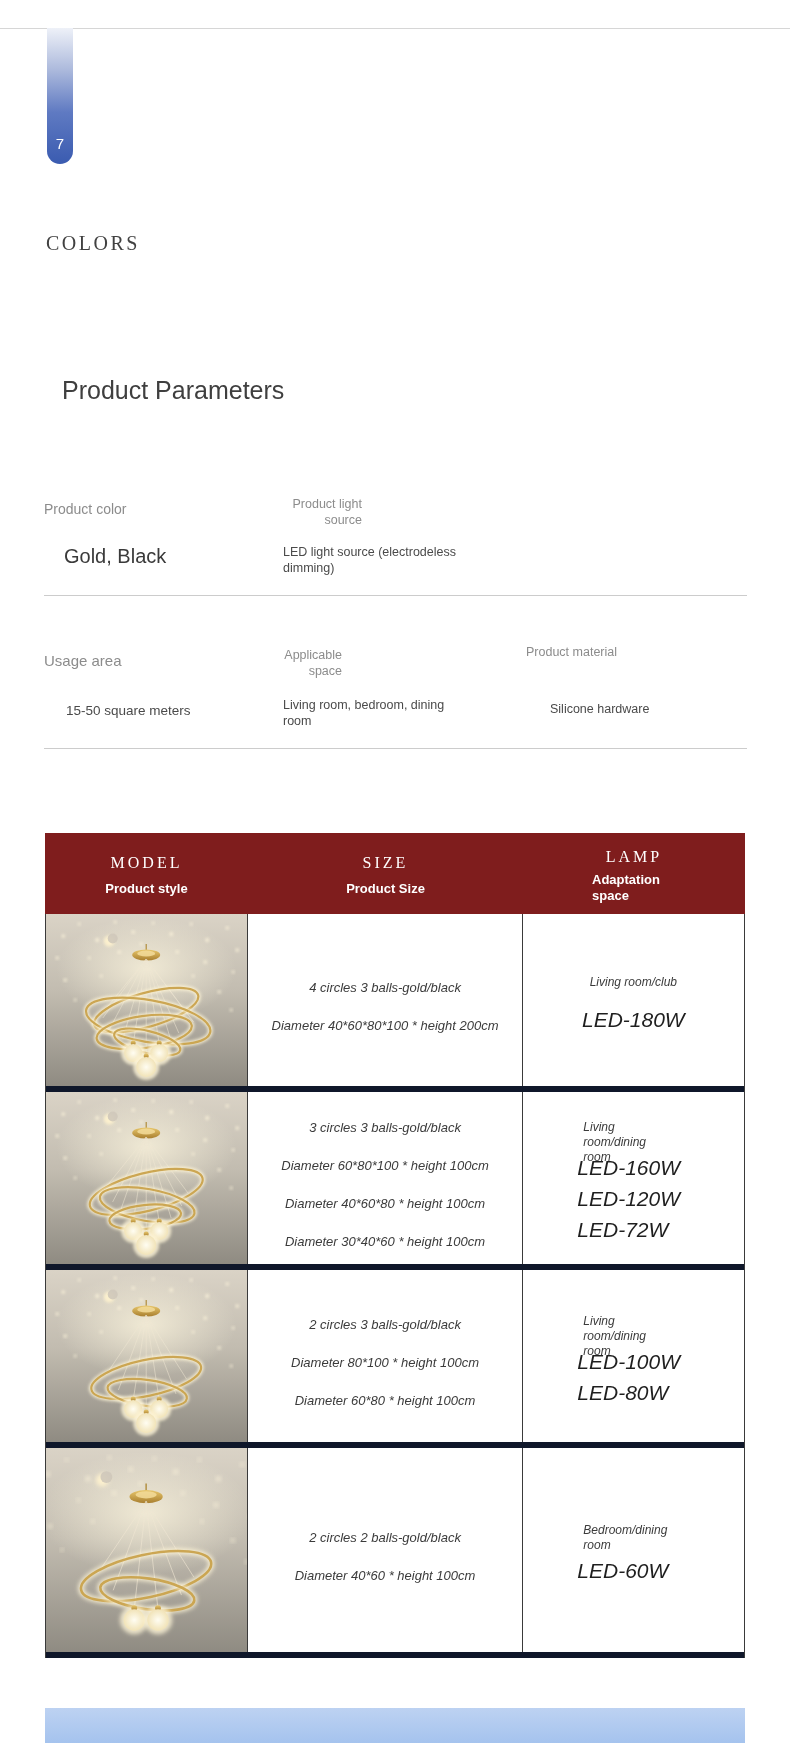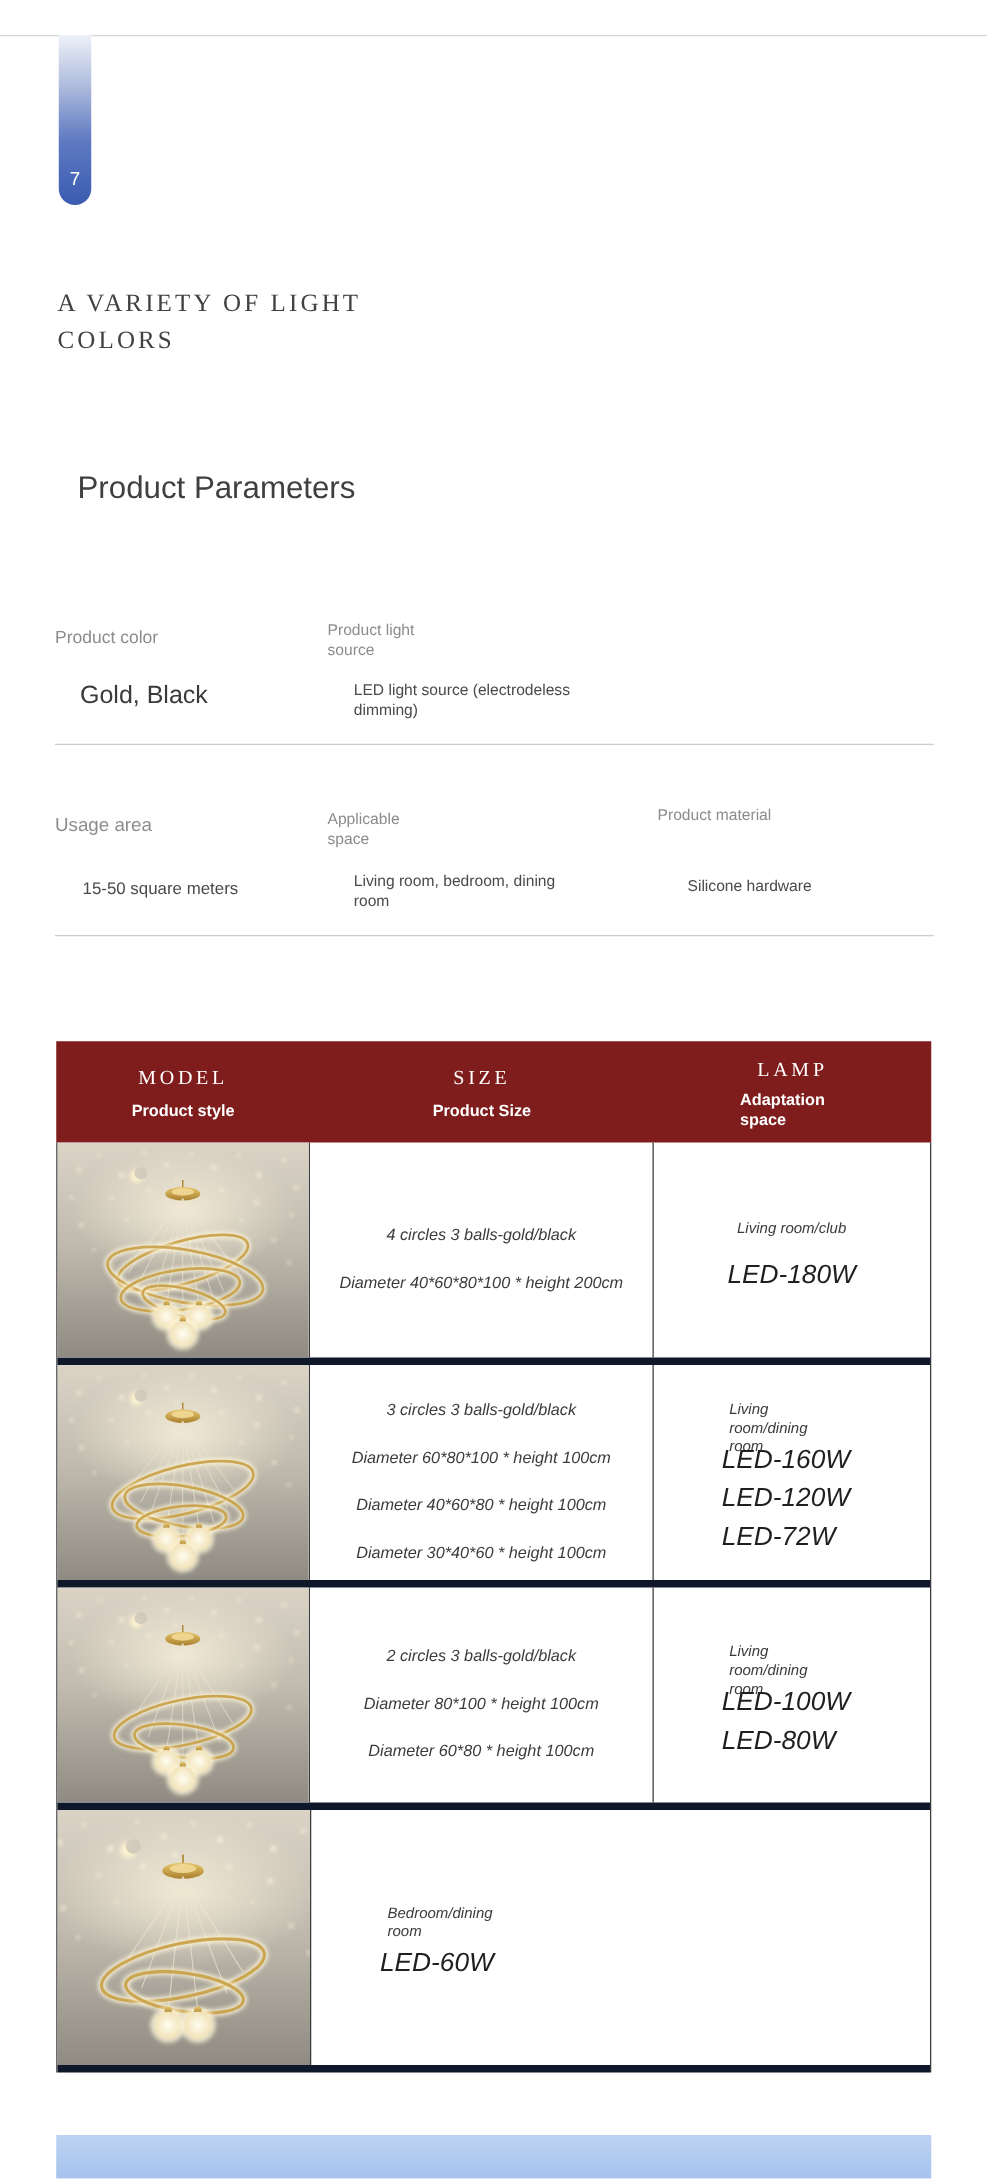--- a/index.html
+++ b/index.html
@@ -10,21 +10,21 @@
   .section-badge{position:absolute;left:47px;top:28px;width:26px;height:136px;
     border-radius:0 0 13px 13px;
     background:linear-gradient(180deg,#eef1f8 0%,#aebbdd 30%,#5f7ac2 62%,#3a5bb0 100%);
     display:flex;align-items:flex-end;justify-content:center;padding-bottom:13px;box-sizing:border-box;}
   .section-badge span{color:#fff;font-size:15px;line-height:15px;}
   
   .hero-title{position:absolute;left:46px;top:229px;font-family:"Liberation Serif",serif;
     font-size:20px;letter-spacing:2.5px;line-height:29px;color:#414141;font-weight:500;}
   
   .params-title{position:absolute;left:26px;top:376px;font-size:25px;color:#3f3f3f;margin-left:36px;}
-  .p-label{position:absolute;color:#8c8c8c;}
+  .p-label{position:absolute;color:#8c8c8c;text-align:right;}
   .p-value{position:absolute;color:#4a4a4a;margin-left:24px;}
   #lbl-product-color{left:44px;top:501px;font-size:14px;}
   #lbl-light-source{left:262px;top:496px;font-size:12.5px;width:100px;line-height:16px;}
   #val-gold-black{left:40px;top:545px;font-size:20px;color:#3a3a3a;}
   #val-led{left:259px;top:544px;font-size:12.5px;width:180px;line-height:16px;}
   #lbl-usage{left:44px;top:652px;font-size:15px;}
   #lbl-space{left:262px;top:647px;font-size:12.5px;width:80px;line-height:16px;}
   #lbl-material{left:526px;top:645px;font-size:12.5px;}
   #val-usage{left:42px;top:703px;font-size:13.5px;}
   #val-space{left:259px;top:697px;font-size:12.5px;width:185px;line-height:16px;}
@@ -65,21 +65,20 @@
 
 <div id="page">
 
   <div class="top-rule"></div>
 
   <div class="section-badge">
     <span>7</span>
   </div>
 
   <div class="hero-title">
-    <div>A VARIETY OF LIGHT</div>
     <div>COLORS</div>
   </div>
 
   <div class="params-title">Product Parameters</div>
 
   <div id="lbl-product-color" class="p-label">Product color</div>
   <div id="lbl-light-source" class="p-label">Product light source</div>
   <div id="val-gold-black" class="p-value">Gold, Black</div>
   <div id="val-led" class="p-value">LED light source (electrodeless dimming)</div>
   <div id="divider-1" class="divider"></div>
@@ -532,20 +531,24 @@
                 <g>
                   <circle cx="91" cy="145" r="12" fill="#fff6d8" opacity="0.8" filter="url(#soft3)"></circle>
                   <circle cx="91" cy="135" r="2.5" fill="url(#gold3)"></circle>
                   <circle cx="91" cy="145" r="9" fill="url(#ball3)"></circle>
                   <circle cx="111" cy="145" r="12" fill="#fff6d8" opacity="0.8" filter="url(#soft3)"></circle>
                   <circle cx="111" cy="135" r="2.5" fill="url(#gold3)"></circle>
                   <circle cx="111" cy="145" r="9" fill="url(#ball3)"></circle>
                 </g>
               </svg></div>
     </div>
+    <div class="t-cell c2 size-cell">
+            <div class="size-line">2 circles 2 balls-gold/black</div>
+            <div class="size-line">Diameter 40*60 * height 100cm</div>
+          </div>
     <div class="t-cell c3 lamp-cell">
       <div class="space-text left">
               <div>Bedroom/dining</div>
               <div>room</div>
             </div>
       <div class="lamp-lines">
               <div class="lamp-line">LED-60W</div>
             </div>
     </div>
   </div>

